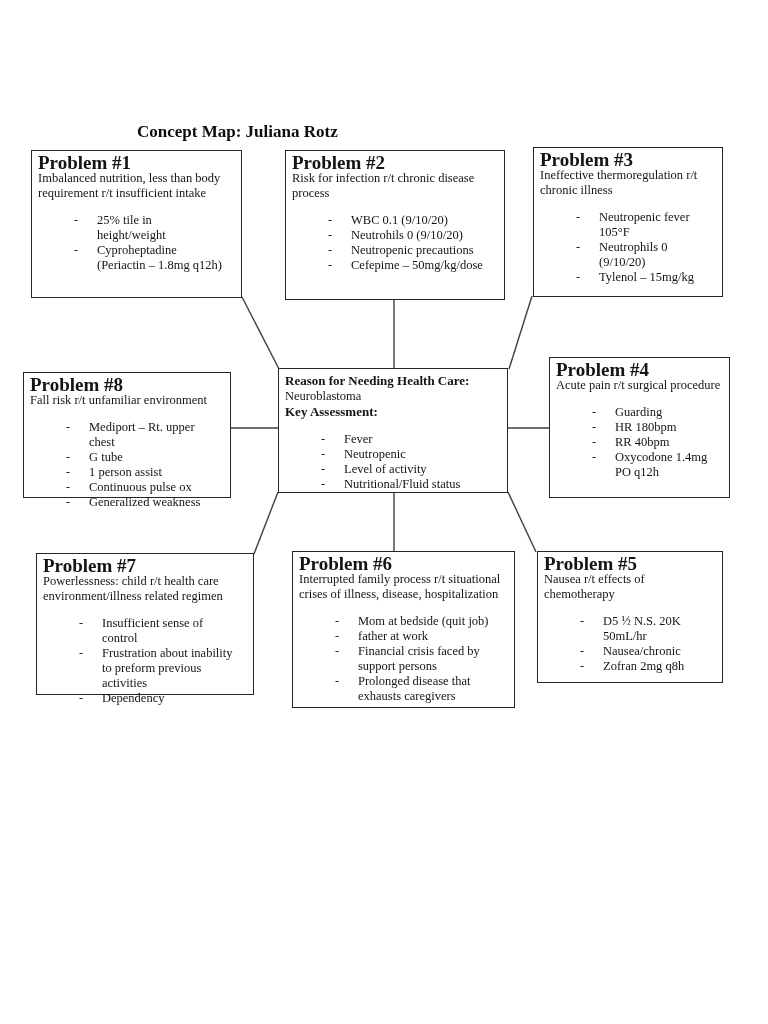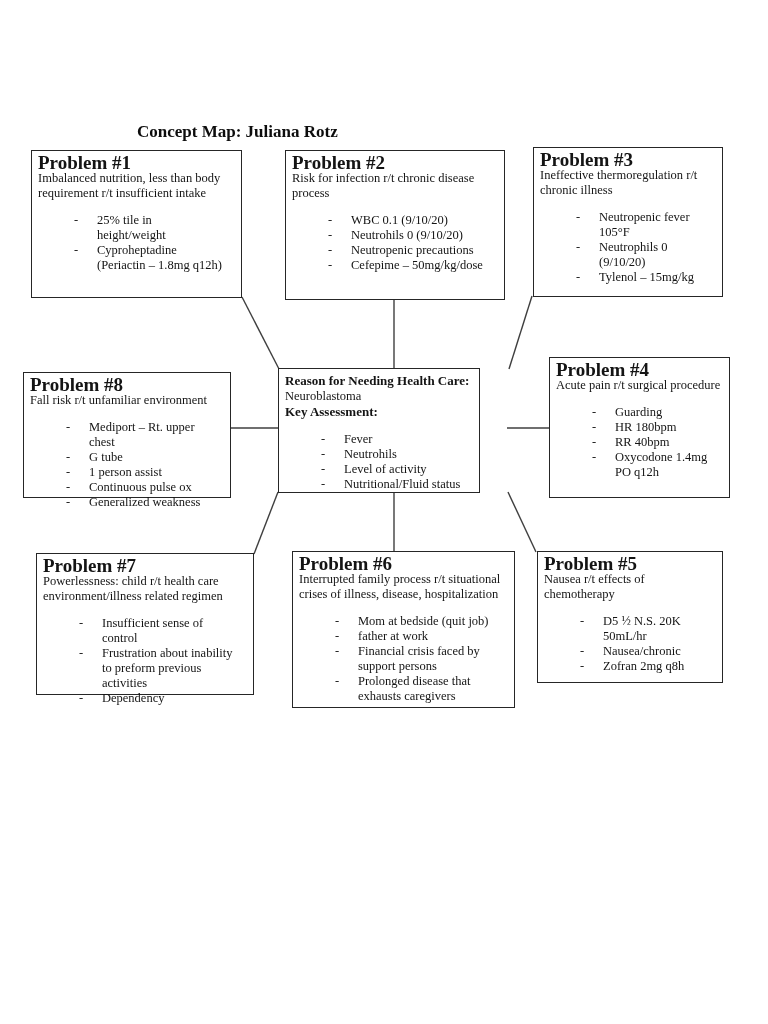--- a/index.html
+++ b/index.html
@@ -72,21 +72,21 @@
   }
   svg.connectors line {
     stroke: #3f3f3f;
     stroke-width: 1.4;
   }
   
   #box-p1 { left: 31px;  top: 150px; width: 211px; height: 148px; }
   #box-p2 { left: 285px; top: 150px; width: 220px; height: 150px; }
   #box-p3 { left: 533px; top: 147px; width: 190px; height: 150px; }
   #box-p8 { left: 23px;  top: 372px; width: 208px; height: 126px; }
-  #box-center { left: 278px; top: 368px; width: 202px; height: 125px; }
+  #box-center { left: 278px; top: 368px; width: 230px; height: 125px; }
   #box-p4 { left: 549px; top: 357px; width: 181px; height: 141px; }
   #box-p7 { left: 36px;  top: 553px; width: 218px; height: 142px; }
   #box-p6 { left: 292px; top: 551px; width: 223px; height: 157px; }
   #box-p5 { left: 537px; top: 551px; width: 186px; height: 132px; }
 </style>
 </head>
 <body>
 
 <div class="page">
 
@@ -144,21 +144,21 @@
       <li>Generalized weakness</li>
     </ul>
   </div>
 
   <div class="box" id="box-center">
     <div class="bold-line">Reason for Needing Health Care:</div>
     <p class="box-desc">Neuroblastoma</p>
     <div class="bold-line">Key Assessment:</div>
     <ul class="dash-list">
       <li>Fever</li>
-      <li>Neutrohils</li>
+      <li>Neutropenic</li>
       <li>Level of activity</li>
       <li>Nutritional/Fluid status</li>
     </ul>
   </div>
 
   <div class="box" id="box-p4">
     <div class="box-title">Problem #4</div>
     <p class="box-desc">Acute pain r/t surgical procedure</p>
     <ul class="dash-list">
       <li>Guarding</li>

